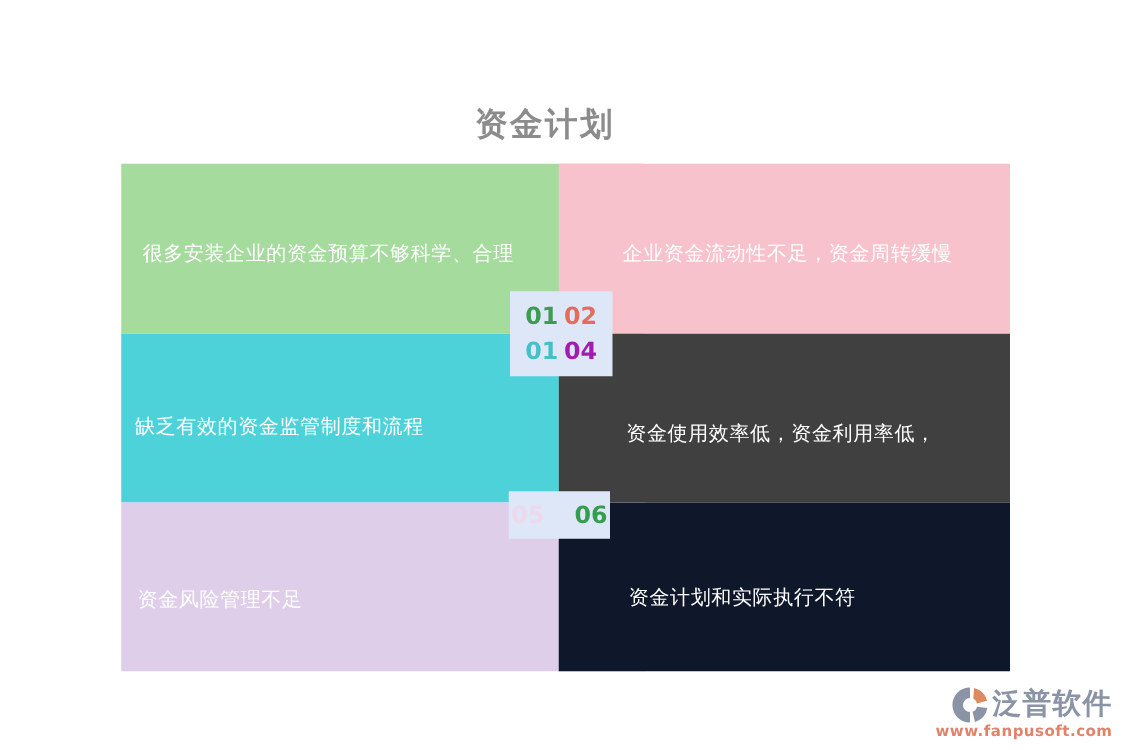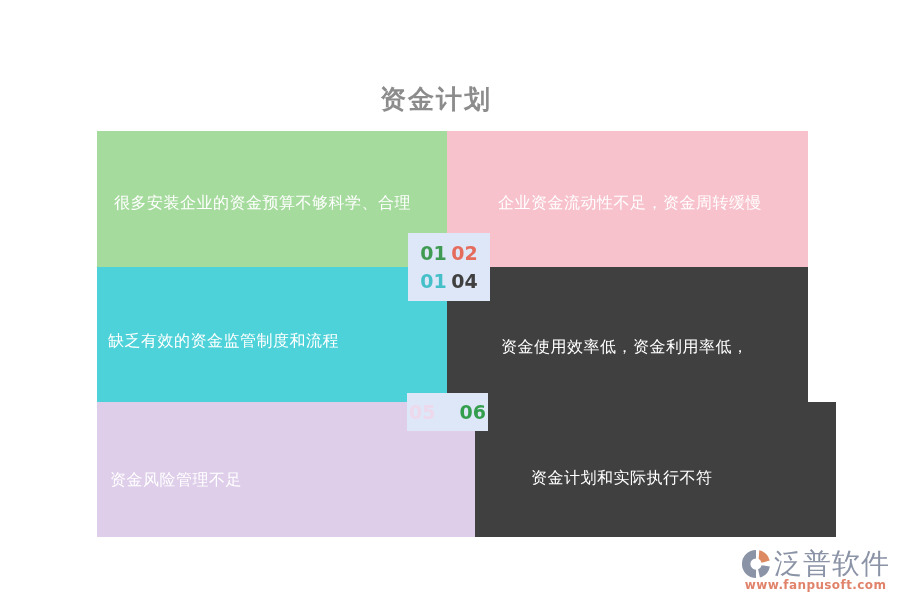--- a/index.html
+++ b/index.html
@@ -30,21 +30,21 @@
     display:grid; grid-template-columns:1fr 1fr; place-items:center;
     padding:6px 10px;
   }
   .badge2 {
     left:407px; top:393px; width:81px; height:38px;
     display:flex; align-items:center; justify-content:space-between;
     padding:0 2px;
   }
   .footer { position:absolute; right:10px; bottom:8px; }
   .footer-row { display:flex; align-items:center; justify-content:flex-end; gap:3px; }
-  .brand { font-size:28px; font-weight:normal; letter-spacing:1px; line-height:1.1; }
+  .brand { font-size:23px; font-weight:bold; letter-spacing:1px; line-height:1.1; }
   .url { font-size:12px; font-weight:bold; text-align:center; letter-spacing:0.4px; margin-top:-2px; }
   .logo-icon { display:block; }
 </style>
 </head>
 <body>
 
 <div class="canvas">
 
   <h1 class="title" style="color: rgb(140, 140, 140);">资金计划</h1>
 
@@ -56,29 +56,29 @@
   </div>
   <div class="block b3" style="background: rgb(78, 210, 217);">
     <span style="color: rgb(255, 255, 255);">缺乏有效的资金监管制度和流程</span>
   </div>
   <div class="block b4" style="background: #404040;">
     <span style="color: rgb(255, 255, 255);">资金使用效率低，资金利用率低，</span>
   </div>
   <div class="block b5" style="background: rgb(222, 206, 233);">
     <span style="color: rgb(255, 255, 255);">资金风险管理不足</span>
   </div>
-  <div class="block b6" style="background: #404040; margin-left: 28px;">
+  <div class="block b6" style="background: #0f172a;">
     <span style="color: rgb(255, 255, 255);">资金计划和实际执行不符</span>
   </div>
 
   <div class="badge badge1" style="background: rgb(221, 231, 248);">
     <span style="color: rgb(63, 155, 82);">01</span>
     <span style="color: rgb(229, 107, 92);">02</span>
     <span style="color: rgb(69, 191, 200);">01</span>
-    <span style="color: #404040;">04</span>
+    <span style="color: #a21caf;">04</span>
   </div>
 
   <div class="badge badge2" style="background: rgb(221, 231, 248);">
     <span style="color: rgb(237, 217, 235);">05</span>
     <span style="color: rgb(51, 158, 77);">06</span>
   </div>
 
   <div class="footer">
     <div class="footer-row">
       <svg class="logo-icon" width="30" height="32" viewBox="0 0 32 32">

